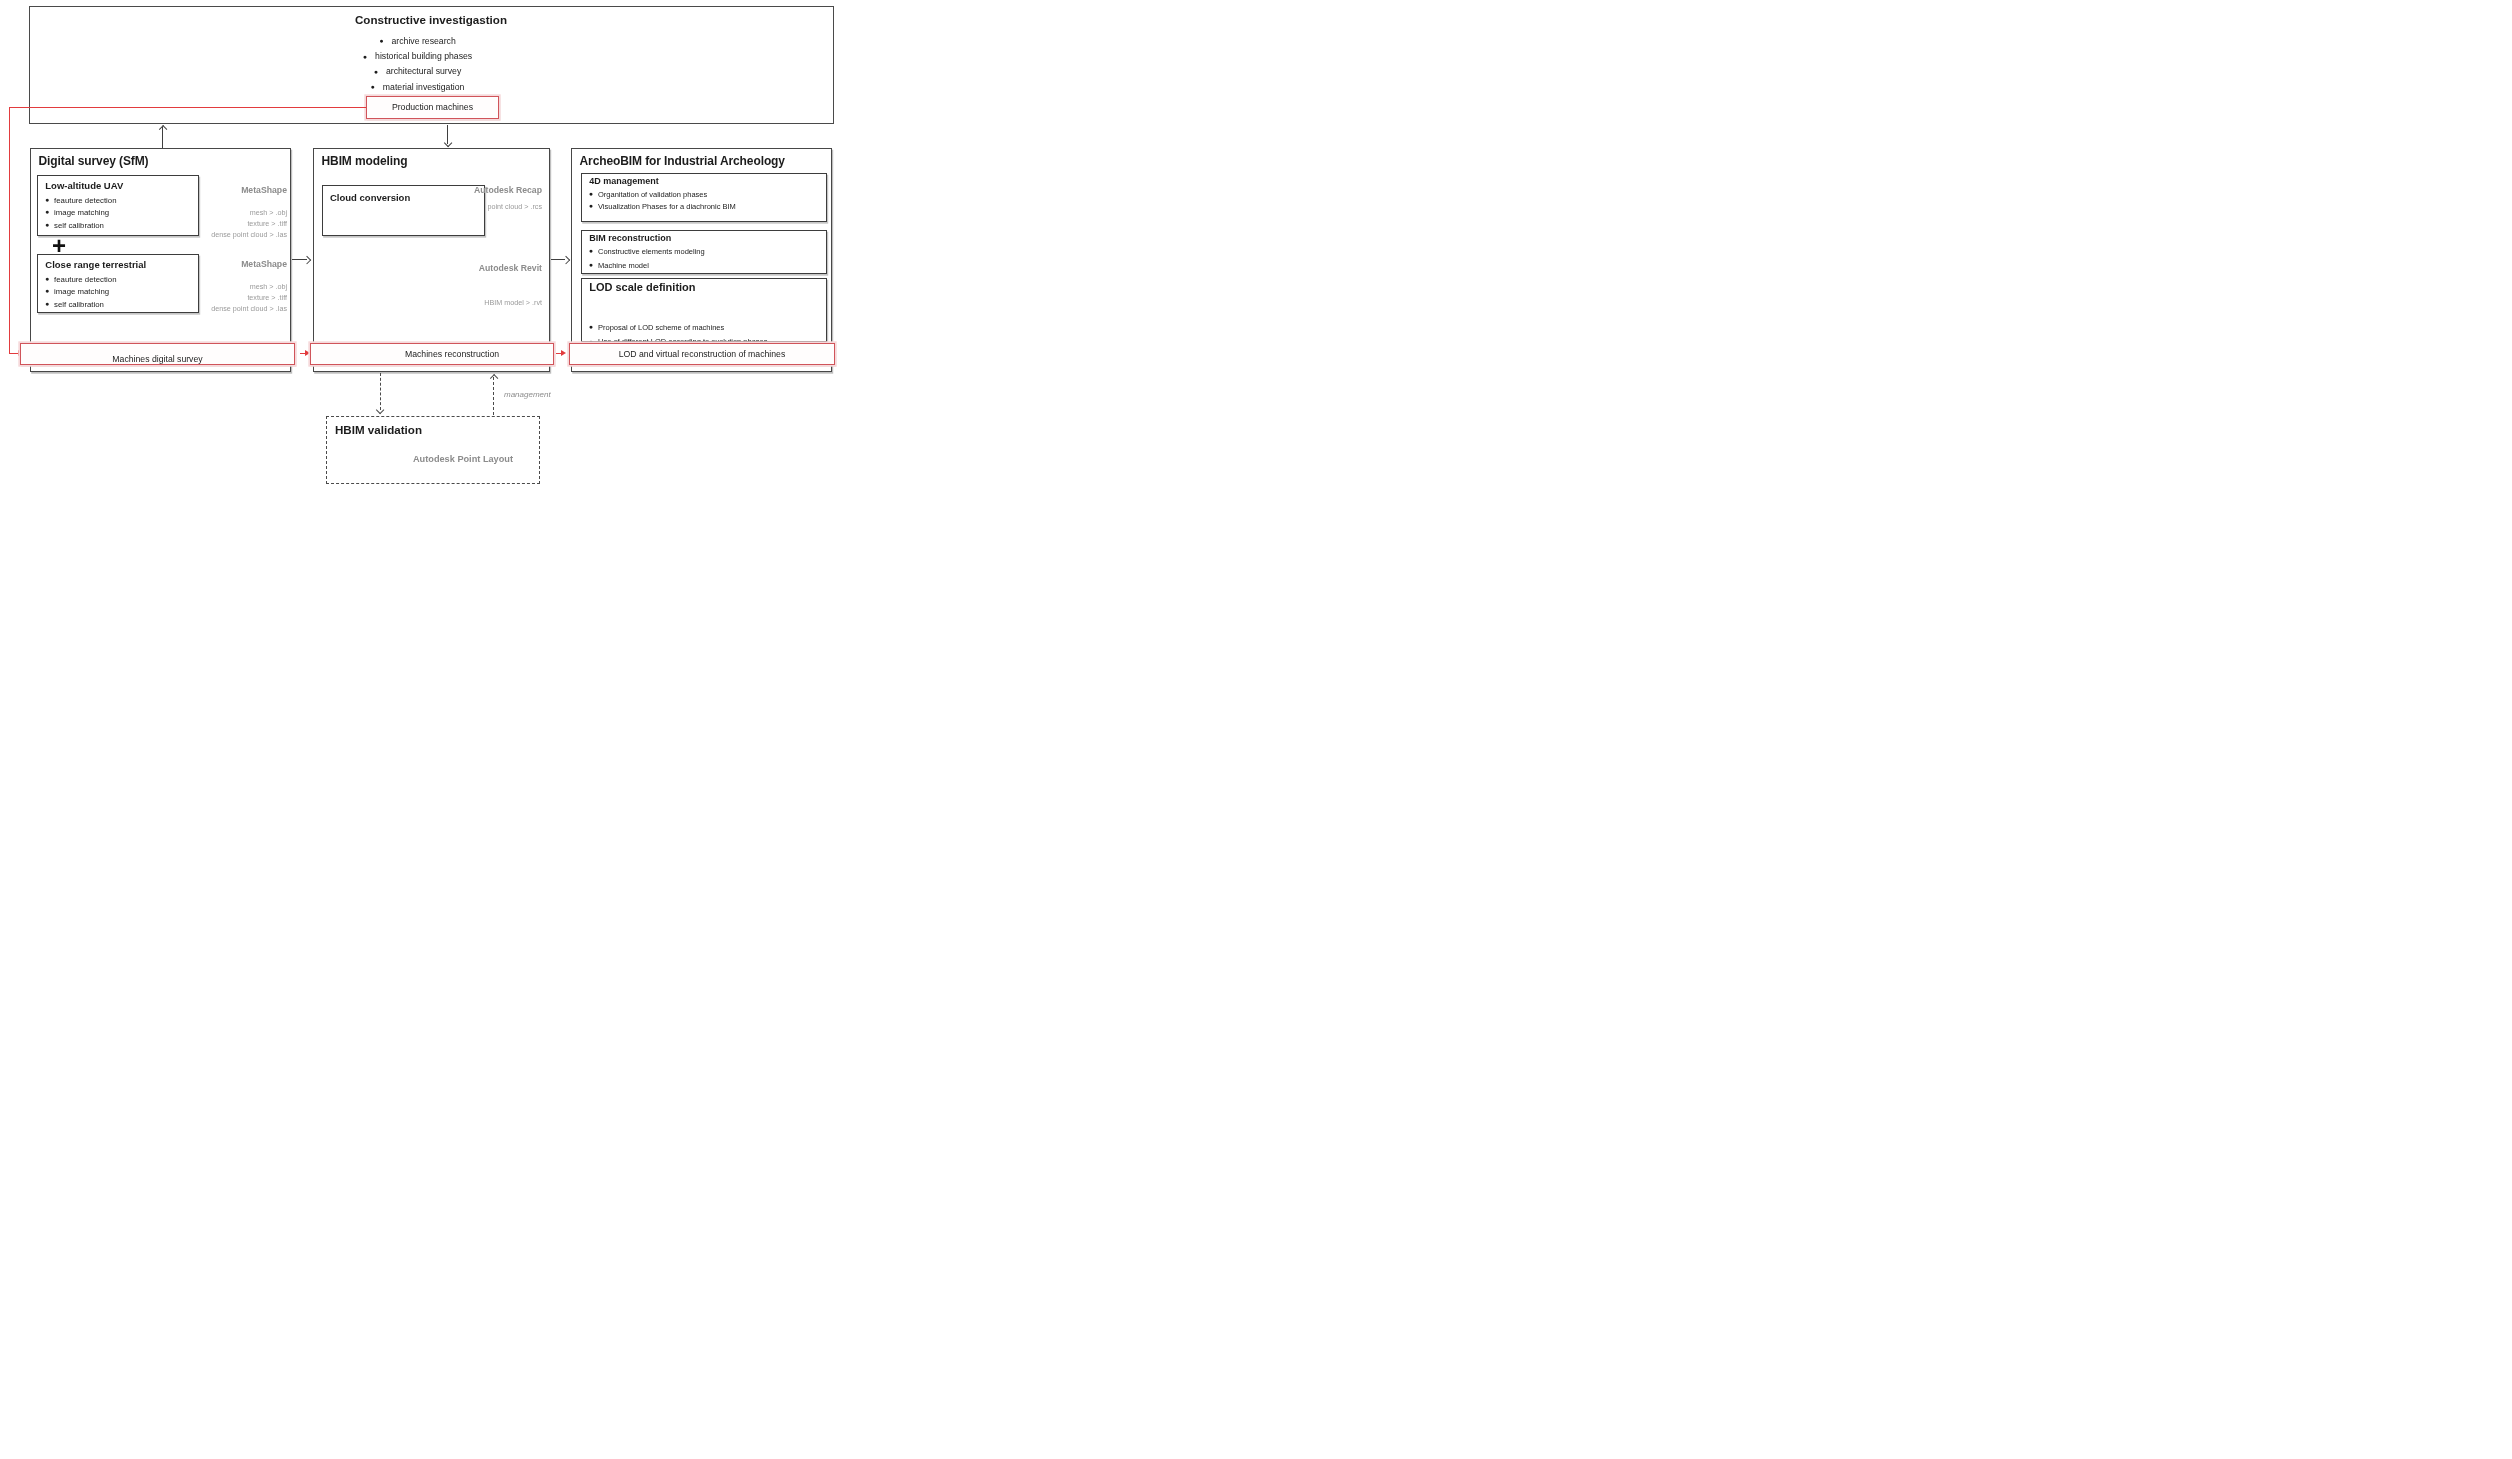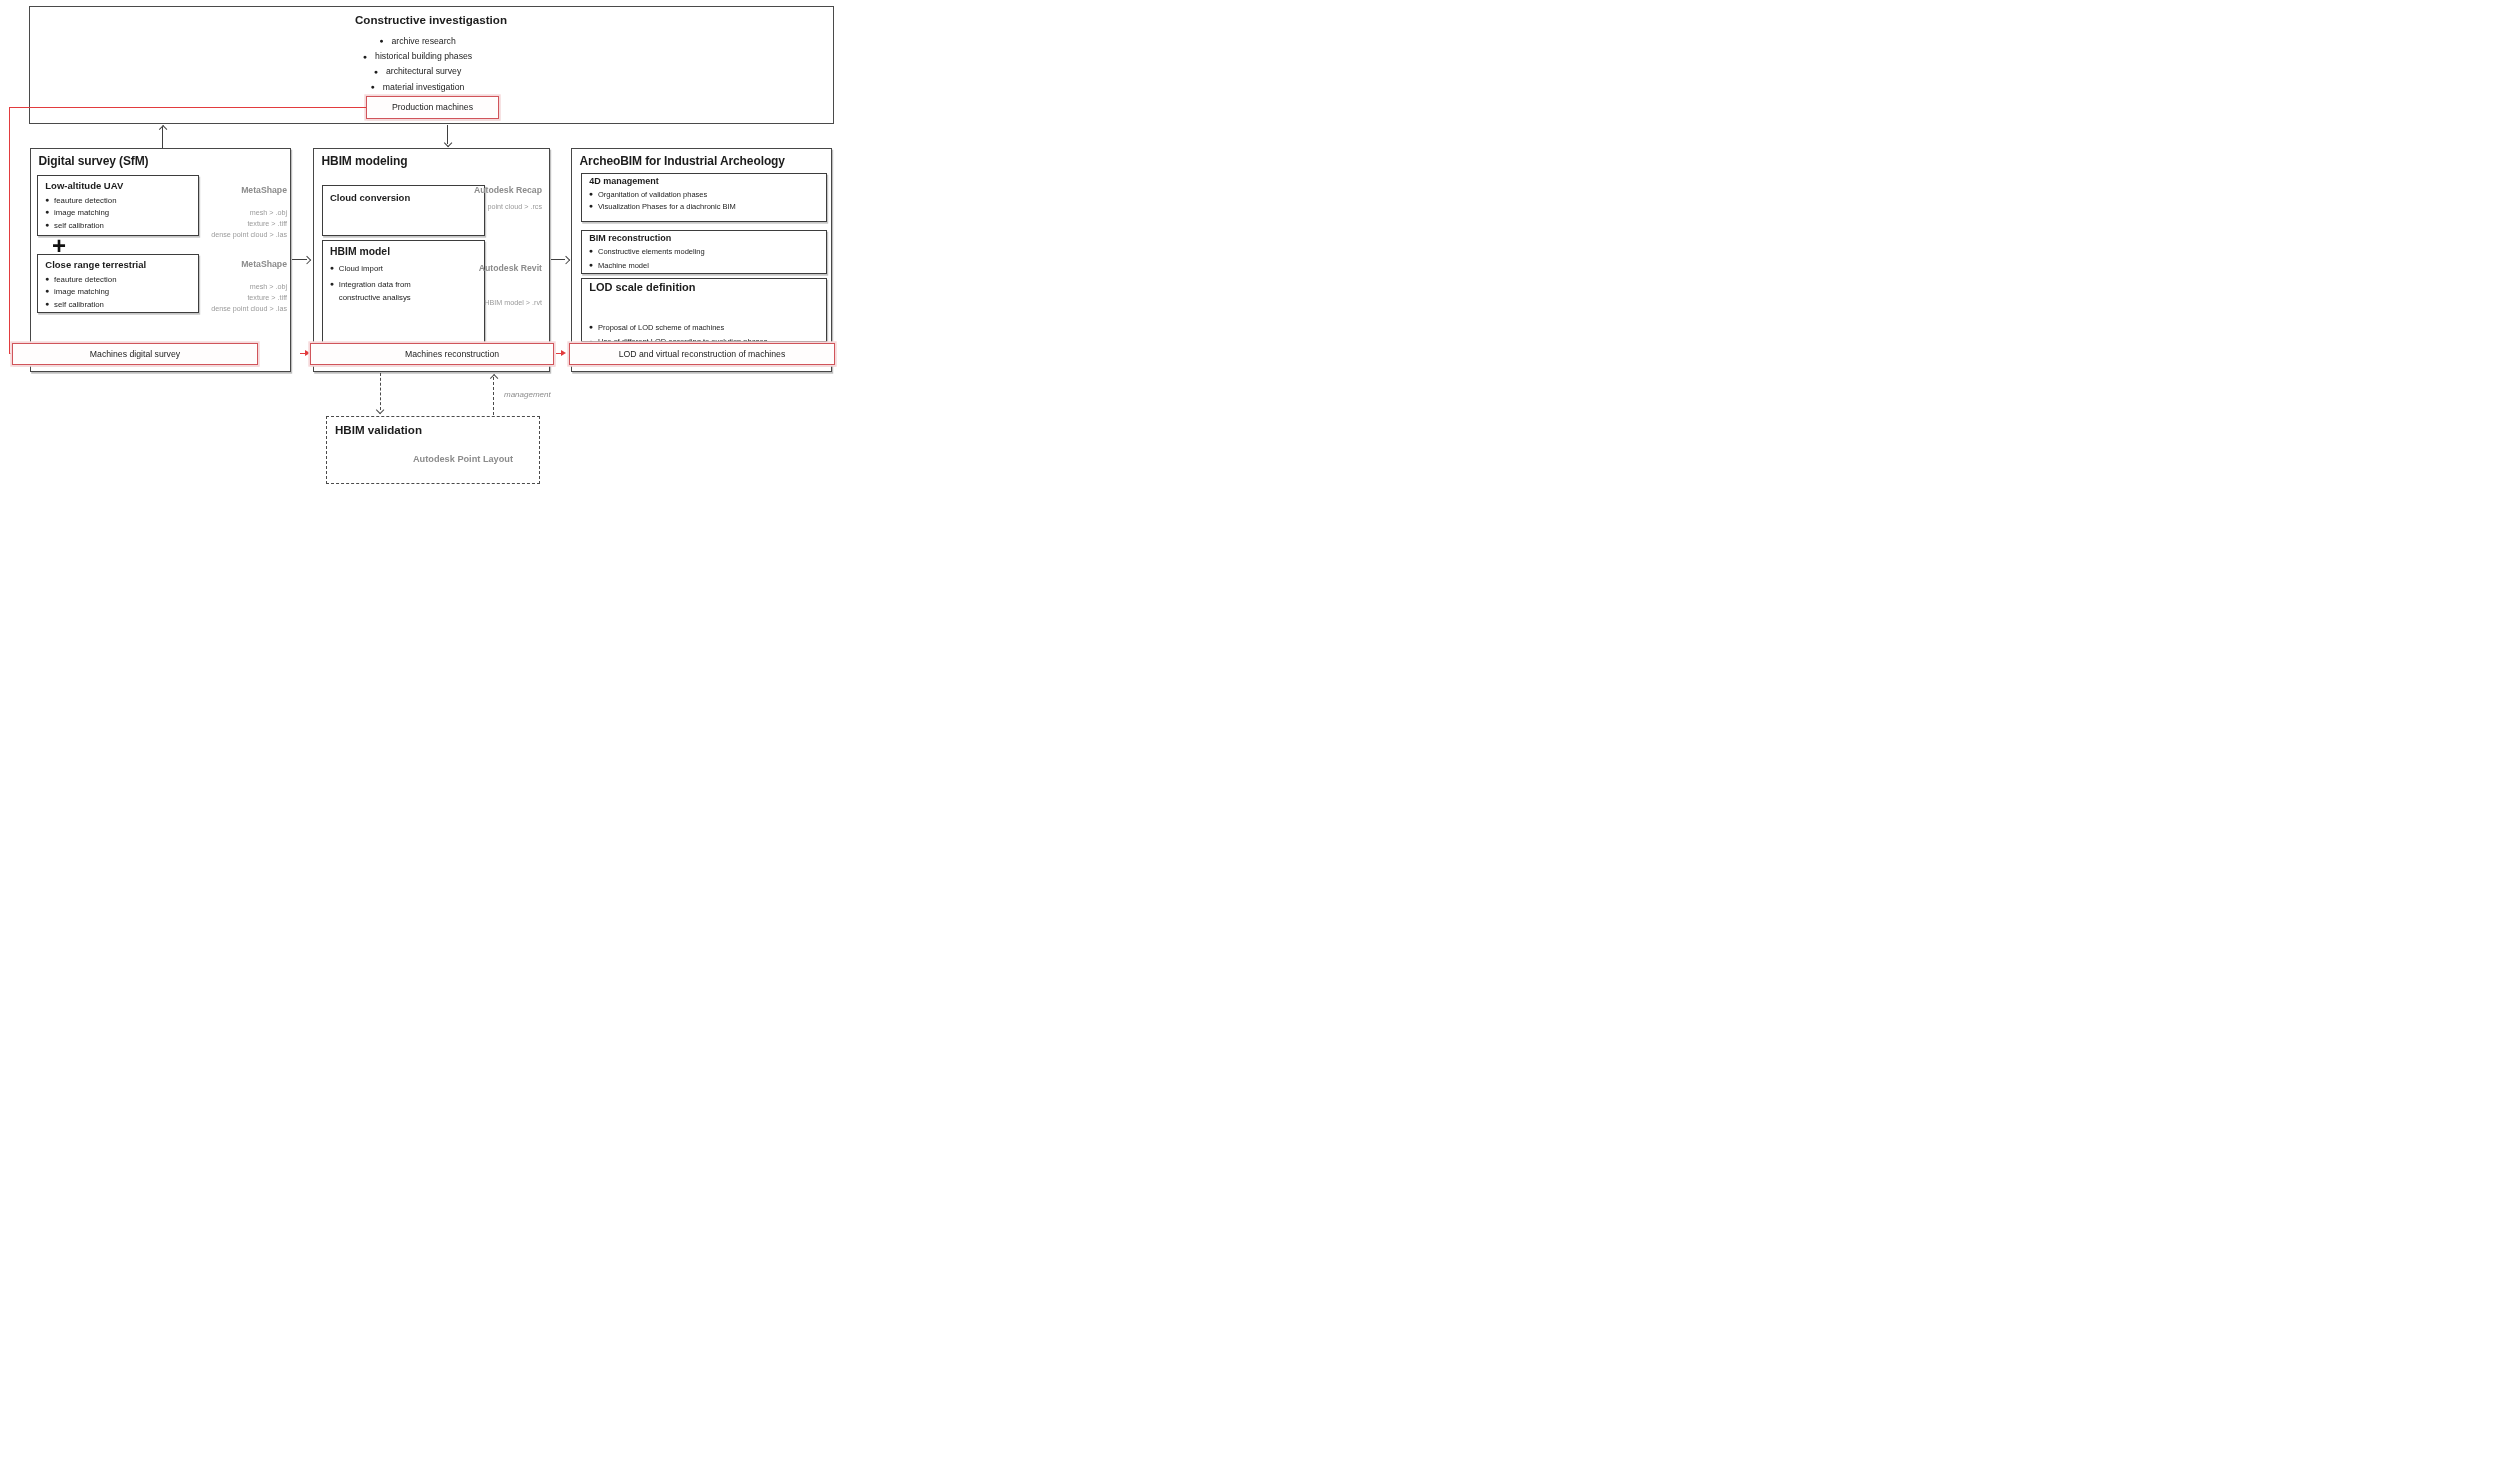--- a/index.html
+++ b/index.html
@@ -185,33 +185,20 @@
       <div class="abs h-inner" style="left:7.5px; top:5.8px;">Cloud conversion</div>
     </div>
 
     <div class="ms-block" style="left:124px; top:36px; width:104px;">
       <div class="gray-tool">Autodesk Recap</div>
       <div style="margin-top:6.4px;">
         <div class="gray-out">point cloud &gt; .rcs</div>
       </div>
     </div>
 
-    <div class="innerbox" style="left:7.5px; top:91px; width:163px; height:105px;">
-      <div class="abs h-inner" style="left:7.5px; top:4.6px; font-size:10.4px;">HBIM model</div>
-      <div class="abs" style="left:2.3px; top:23px; width:151px;">
-        <div class="bullet-row btxt" style="margin-bottom:4.6px;">
-            <span class="dot">●</span>
-            <span class="t">Cloud import</span>
-          </div>
-        <div class="bullet-row btxt" style="line-height:1.7;">
-            <span class="dot">●</span>
-            <span class="t" style="max-width:98px;">Integration data from constructive analisys</span>
-          </div>
-      </div>
-    </div>
 
     <div class="ms-block" style="left:124px; top:114px; width:104px;">
       <div class="gray-tool">Autodesk Revit</div>
       <div style="margin-top:24px;">
         <div class="gray-out">HBIM model &gt; .rvt</div>
       </div>
     </div>
   </div>
 
   <div class="hline" style="left:292px; top:259px; width:15px;"></div>
@@ -259,21 +246,21 @@
             <span class="t">Proposal of LOD scheme of machines</span>
           </div>
         <div class="bullet-row" style="font-size:7.5px; line-height:1.65;">
             <span class="dot">●</span>
             <span class="t" style="max-width:191px;">Use of different LOD according to evolution phases</span>
           </div>
       </div>
     </div>
   </div>
 
-  <div class="redbox" style="left:12px; top:343px; width:246px; height:22px;">
+  <div class="redbox" style="left:20px; top:343px; width:275px; height:22px;align-items:flex-end;">
     <span class="red-label">Machines digital survey</span>
   </div>
 
   <div class="hline red" style="left:300px; top:353px; width:5.8px;"></div>
   <div class="tri-right" style="left:305px; top:350px;"></div>
 
   <div class="redbox" style="left:310px; top:343px; width:244px; height:22px;padding-left:40px;">
     <span class="red-label">Machines reconstruction</span>
   </div>
 

